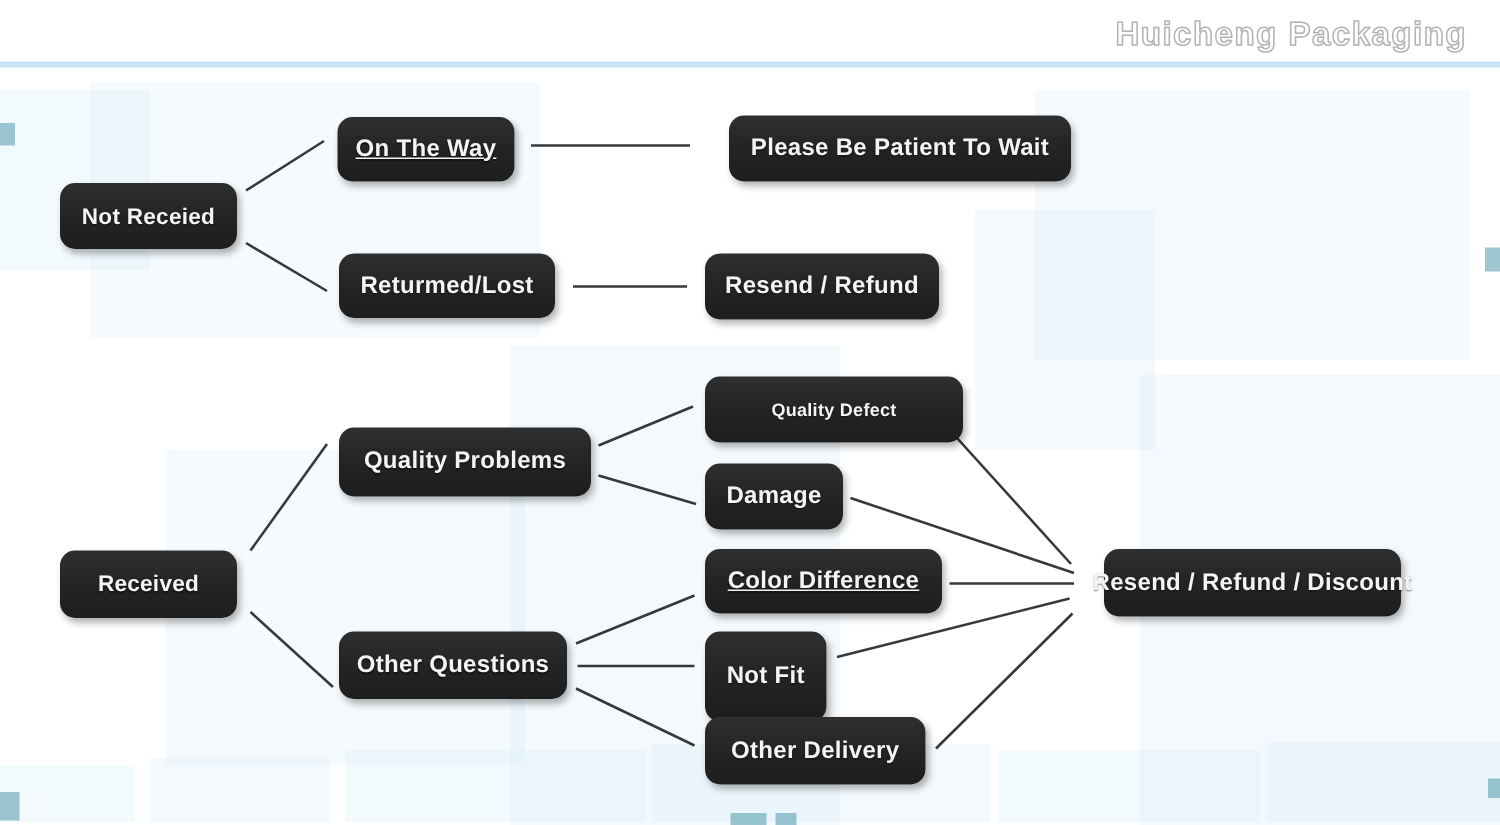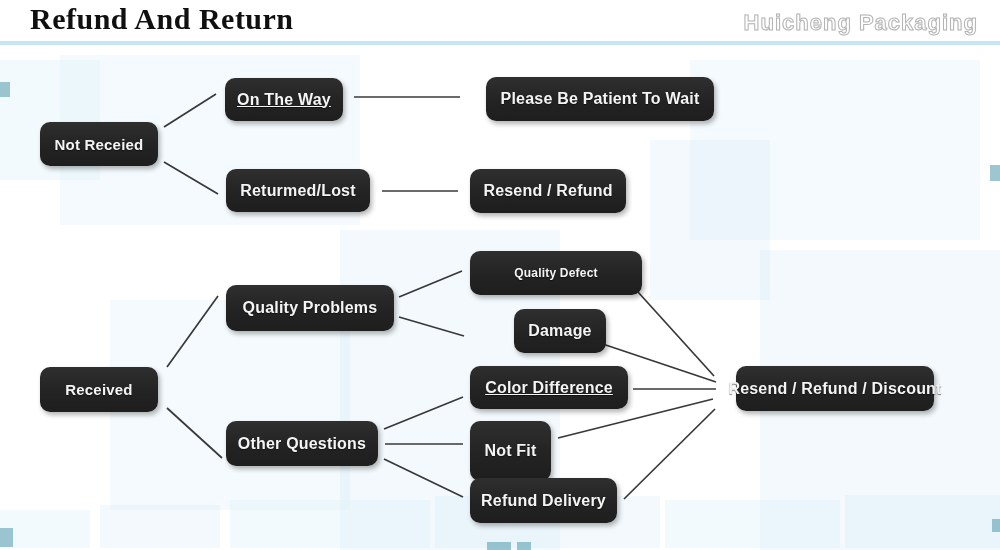--- a/index.html
+++ b/index.html
@@ -62,21 +62,20 @@
   <div id="teal-accents">
       <div class="teal-sq" style="left: 0px; top: 82px; width: 10px; height: 15px; background: rgb(79, 152, 171);"></div>
       <div class="teal-sq" style="left: 0px; top: 528px; width: 13px; height: 19px; background: rgb(79, 152, 171);"></div>
       <div class="teal-sq" style="left: 990px; top: 165px; width: 10px; height: 16px; background: rgb(79, 152, 171);"></div>
       <div class="teal-sq" style="left: 992px; top: 519px; width: 8px; height: 13px; background: rgb(79, 152, 171);"></div>
       <div class="teal-sq" style="left: 487px; top: 542px; width: 24px; height: 8px; background: rgb(79, 152, 171);"></div>
       <div class="teal-sq" style="left: 517px; top: 542px; width: 14px; height: 8px; background: rgb(79, 152, 171);"></div>
     </div>
 
   <div class="header">
-    <div class="page-title">Refund And Return</div>
     <div class="brand">Huicheng Packaging</div>
     <div class="divider"></div>
   </div>
 
   <svg id="edges" viewBox="0 0 1000 550">
       <line x1="164" y1="127" x2="216" y2="94" stroke="#383838" stroke-width="1.7"></line>
       <line x1="164" y1="162" x2="218" y2="194" stroke="#383838" stroke-width="1.7"></line>
       <line x1="354" y1="97" x2="460" y2="97" stroke="#383838" stroke-width="1.7"></line>
       <line x1="382" y1="191" x2="458" y2="191" stroke="#383838" stroke-width="1.7"></line>
       <line x1="167" y1="367" x2="218" y2="296" stroke="#383838" stroke-width="1.7"></line>
@@ -96,20 +95,20 @@
   <div id="nodes">
       <div class="flow-node" style="left: 40px; top: 122px; width: 118px; height: 44px; font-size: 15px;">Not Receied</div>
       <div class="flow-node" style="left: 225px; top: 78px; width: 118px; height: 43px; font-size: 16px; text-decoration: underline;">On The Way</div>
       <div class="flow-node" style="left: 226px; top: 169px; width: 144px; height: 43px; font-size: 16px;">Returmed/Lost</div>
       <div class="flow-node" style="left: 486px; top: 77px; width: 228px; height: 44px; font-size: 16px;">Please Be Patient To Wait</div>
       <div class="flow-node" style="left: 470px; top: 169px; width: 156px; height: 44px; font-size: 16px;">Resend / Refund</div>
       <div class="flow-node" style="left: 226px; top: 285px; width: 168px; height: 46px; font-size: 16px;">Quality Problems</div>
       <div class="flow-node" style="left: 40px; top: 367px; width: 118px; height: 45px; font-size: 15px;">Received</div>
       <div class="flow-node" style="left: 226px; top: 421px; width: 152px; height: 45px; font-size: 16px;">Other Questions</div>
       <div class="flow-node" style="left: 470px; top: 251px; width: 172px; height: 44px; font-size: 12px; text-align: right;">Quality Defect</div>
-      <div class="flow-node" style="left: 470px; top: 309px; width: 92px; height: 44px; font-size: 16px; margin-left: 44px;">Damage</div>
+      <div class="flow-node" style="left: 470px; top: 309px; width: 92px; height: 44px; font-size: 16px;">Damage</div>
       <div class="flow-node" style="left: 470px; top: 366px; width: 158px; height: 43px; font-size: 16px; text-decoration: underline;">Color Difference</div>
       <div class="flow-node" style="left: 470px; top: 421px; width: 81px; height: 60px; font-size: 16px;">Not Fit</div>
-      <div class="flow-node" style="left: 470px; top: 478px; width: 147px; height: 45px; font-size: 16px;">Refund Delivery</div>
+      <div class="flow-node" style="left: 470px; top: 478px; width: 147px; height: 45px; font-size: 16px;">Other Delivery</div>
       <div class="flow-node" style="left: 720px; top: 366px; width: 198px; height: 45px; font-size: 16px; margin-left: 16px;">Resend / Refund / Discount</div>
     </div>
 
 </div>
 
 </body></html>

